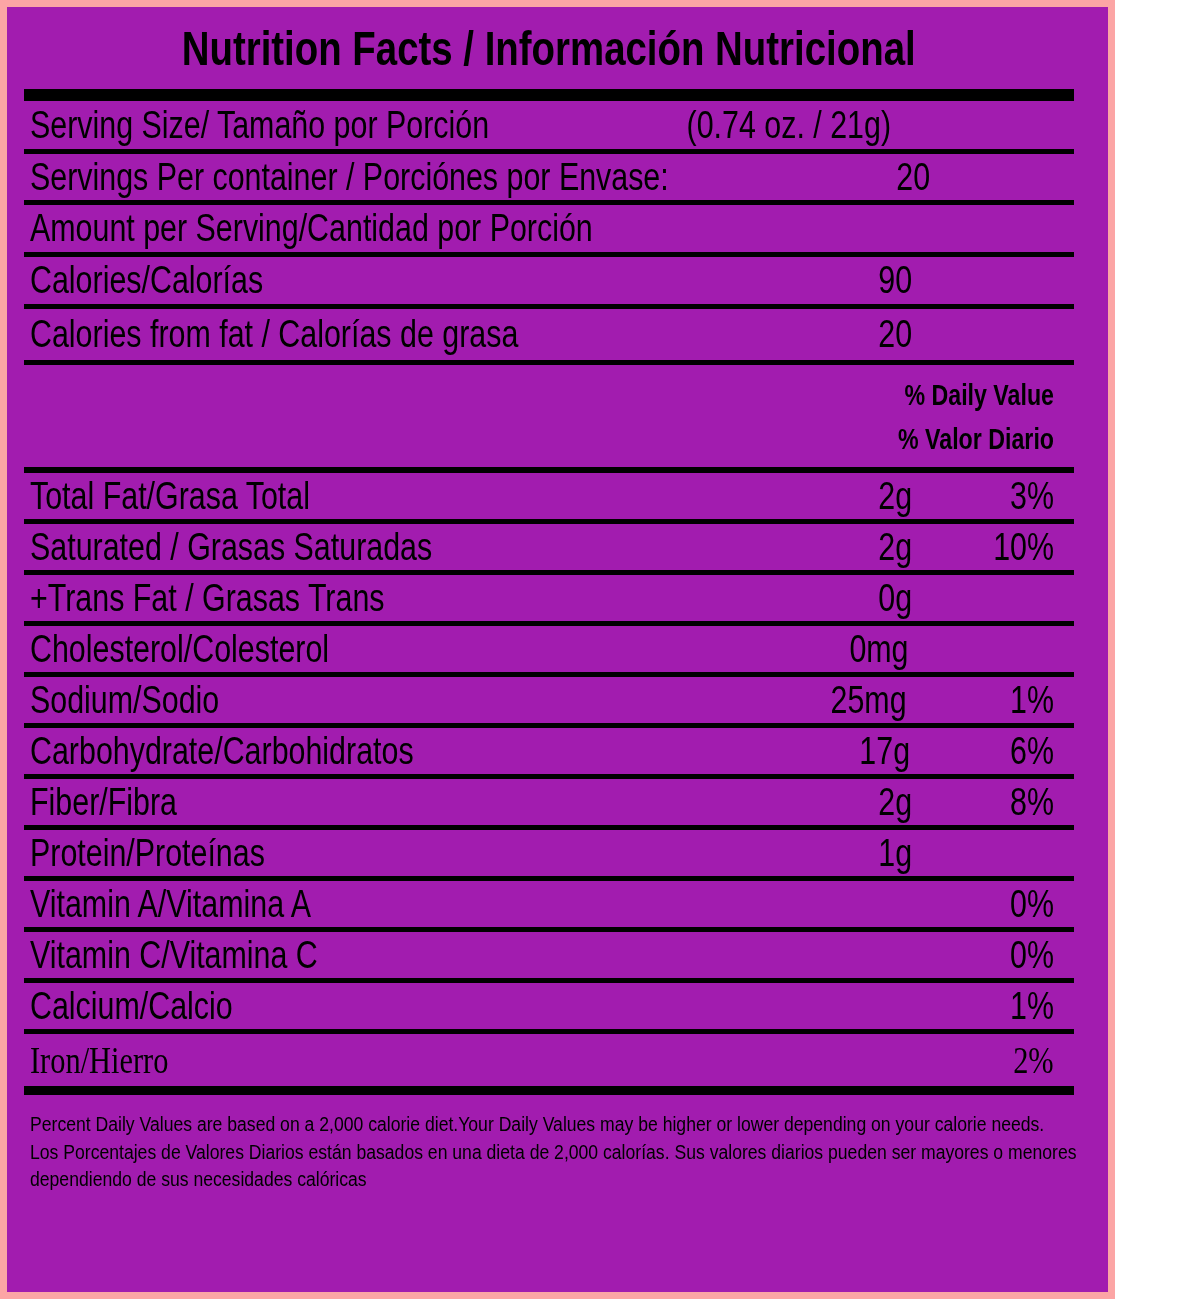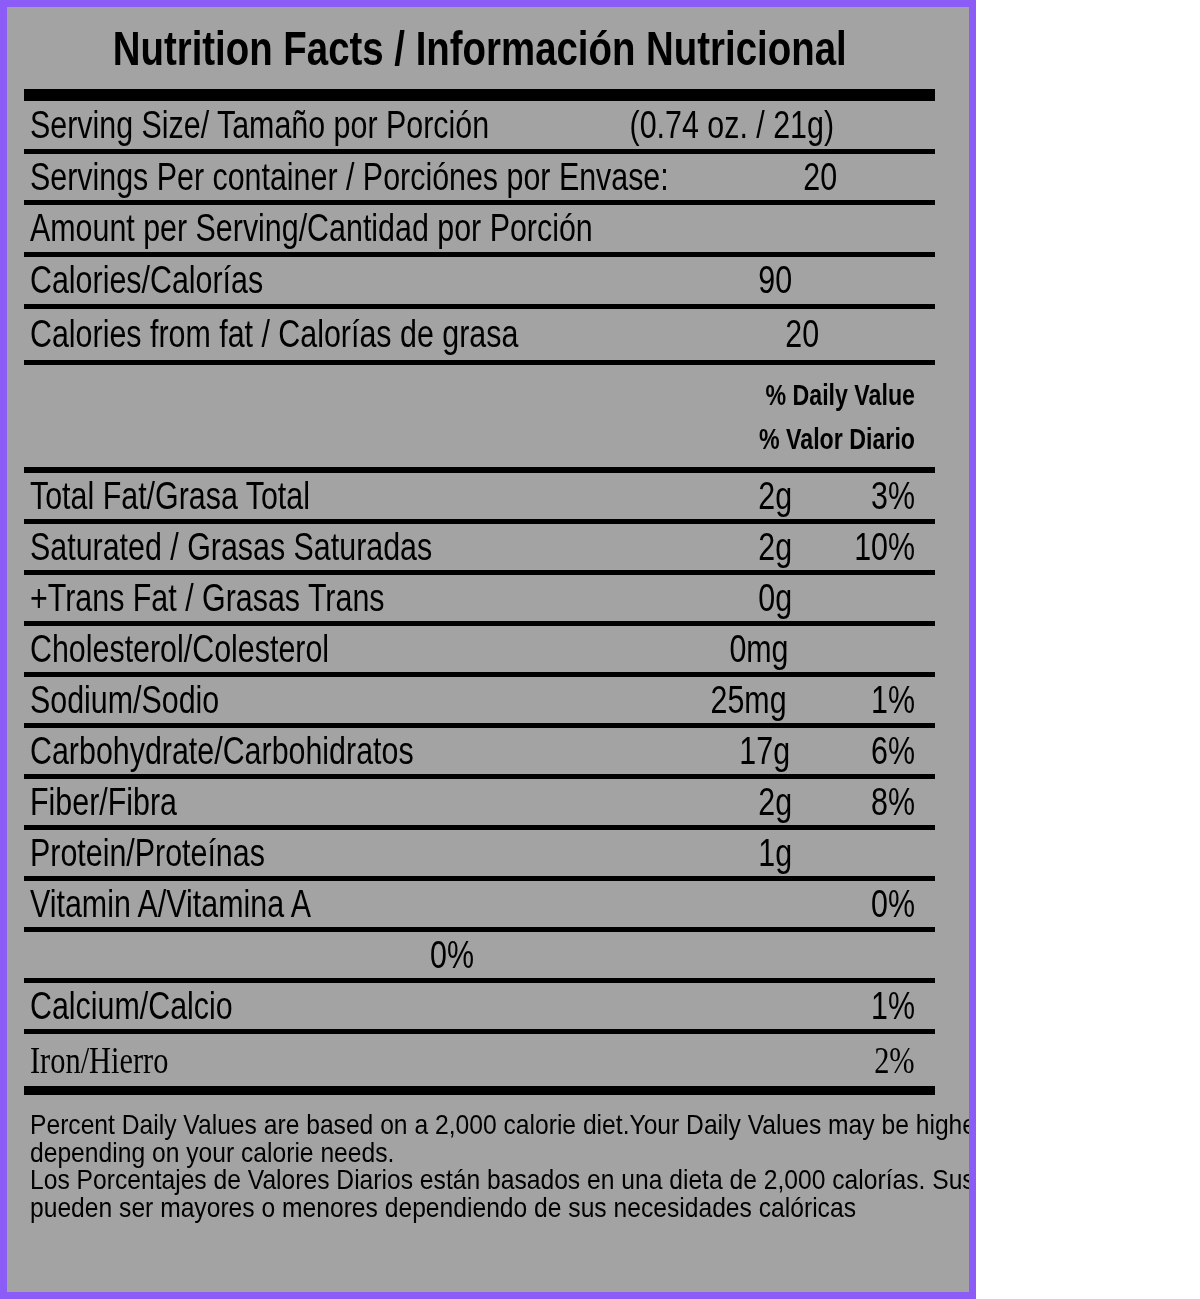--- a/index.html
+++ b/index.html
@@ -1,23 +1,23 @@
 <!DOCTYPE html>
 <html><head>
 <meta charset="utf-8">
 <style>
   html, body { margin: 0; padding: 0; background: #ffffff; }
   body { font-family: "Liberation Sans", "DejaVu Sans", sans-serif; color: #000; }
 
   .nutrition-label {
     box-sizing: border-box;
-    width: 976px;
+    width: 1115px;
     height: 1299px;
-    border: 7px solid #8b5cf6;
-    background: #a3a3a3;
+    border: 7px solid #fca5a5;
+    background: #a21caf;
     overflow: hidden;
   }
   .inner {
     margin-left: 17px;
     margin-right: 34px; 
   }
 
   
   .cnd { display: inline-block; white-space: nowrap; transform: scaleX(0.8); }
   .o-l { transform-origin: 0 50%; }
@@ -58,21 +58,21 @@
     border-bottom: 6px solid #000;
     padding: 8px 20px 6px 0;
     text-align: right;
     font-weight: bold;
     font-size: 29px;
   }
   .dv-block .dv-line { line-height: 44px; }
 
   .footnote {
     padding: 16px 0 0 6px;
-    font-size: 28px;
+    font-size: 20px;
     line-height: 27.5px;
   }
   .footnote-scale {
     width: 1290px;
     transform: scaleX(0.88);
     transform-origin: 0 0;
   }
   .footnote p { margin: 0; }
 </style>
 </head>
@@ -159,20 +159,21 @@
       <span class="lbl"><span class="cnd o-l">Protein/Proteínas</span></span>
       <span class="amt"><span class="cnd o-c">1g</span></span>
       <span class="pct"><span class="cnd o-r"></span></span>
     </div>
     <div class="row">
       <span class="lbl"><span class="cnd o-l">Vitamin A/Vitamina A</span></span>
       <span class="amt"><span class="cnd o-c"></span></span>
       <span class="pct"><span class="cnd o-r">0%</span></span>
     </div>
     <div class="row">
+      <span class="lbl"><span class="cnd o-l">Vitamin C/Vitamina C</span></span>
       <span class="amt"><span class="cnd o-c"></span></span>
       <span class="pct"><span class="cnd o-r">0%</span></span>
     </div>
     <div class="row">
       <span class="lbl"><span class="cnd o-l">Calcium/Calcio</span></span>
       <span class="amt"><span class="cnd o-c"></span></span>
       <span class="pct"><span class="cnd o-r">1%</span></span>
     </div>
     <div class="row no-rule">
       <span class="lbl"><span class="cnd o-l">Iron/Hierro</span></span>

